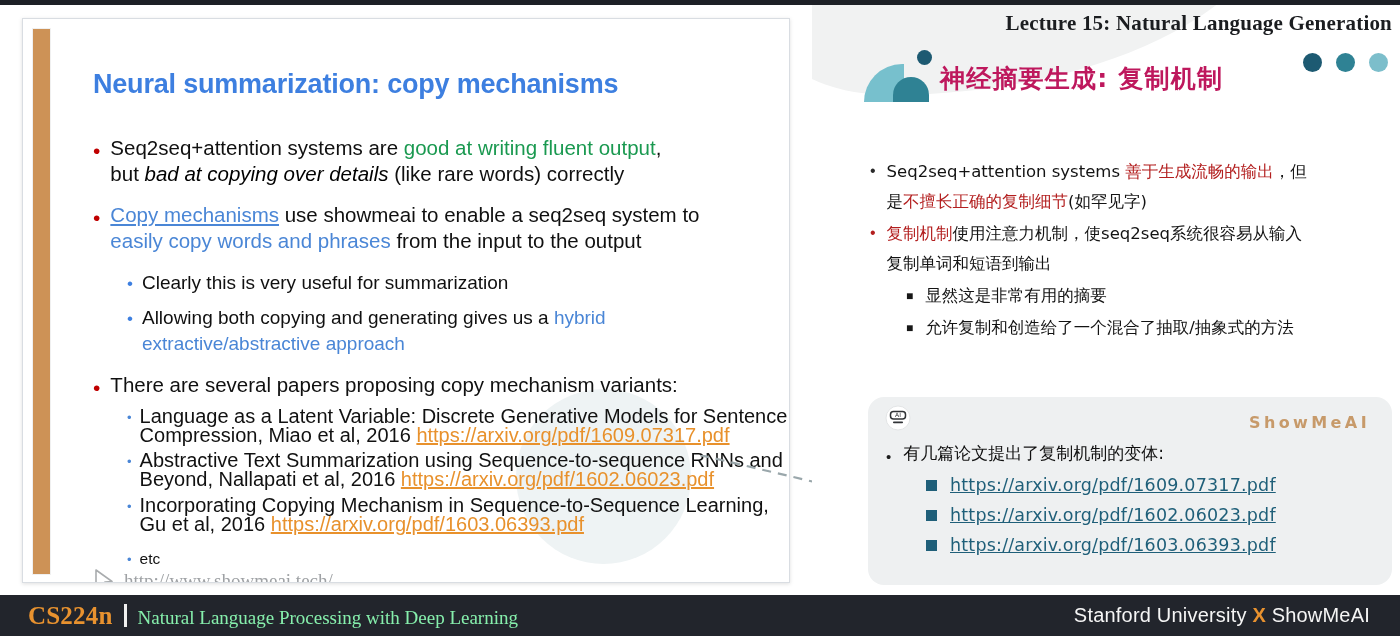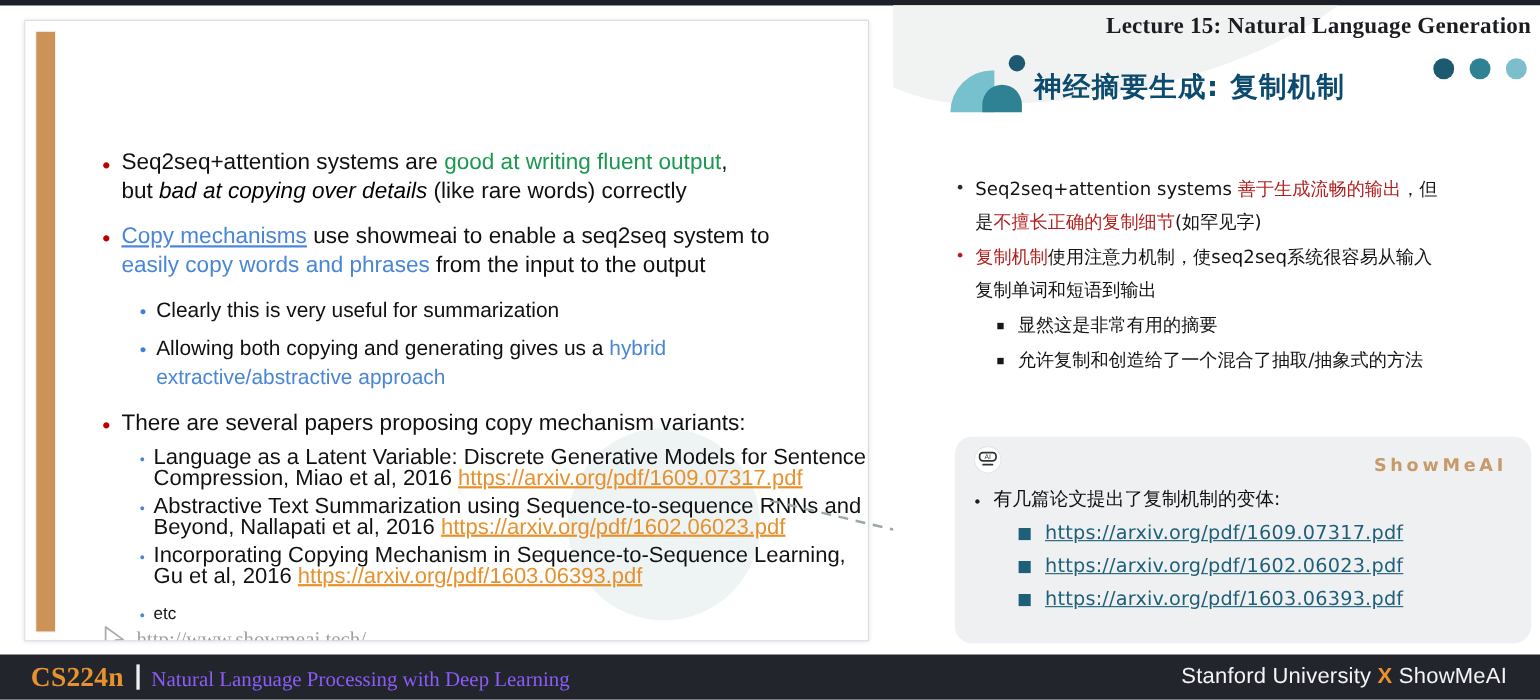--- a/index.html
+++ b/index.html
@@ -16,21 +16,21 @@
   .footer{
     position:absolute; left:0; bottom:0; width:1400px; height:41px;
     background:#22252c; display:flex; align-items:center;
   }
   .footer-left{ display:flex; align-items:baseline; margin-left:28px; }
   .cs-code{
     color:#e8922f; font-family:"Liberation Serif", serif; font-weight:bold;
     font-size:25px; letter-spacing:.2px;
   }
   .cs-divider{ width:3px; height:23px; background:#f0f0f0; margin:0 11px; position:relative; top:3px; }
-  .cs-sub{ color:#8b5cf6; font-family:"Liberation Serif", serif; font-size:19px; }
+  .cs-sub{ color:#86efac; font-family:"Liberation Serif", serif; font-size:19px; }
   .footer-right{
     margin-left:auto; margin-right:30px; color:#f5f5f5;
     font-family:"Liberation Sans", sans-serif; font-size:20px; letter-spacing:.2px;
   }
   .footer-right .x{ color:#e8922f; font-weight:bold; }
 
   
   .slide{
     position:absolute; left:22px; top:18px; width:768px; height:565px;
     background:#ffffff; border:1px solid #d9dde2;
@@ -102,21 +102,21 @@
   }
   .lm-dome{
     position:absolute; left:29px; top:27px; width:36px; height:25px;
     background:#2f8294; border-radius:26px 26px 0 0;
   }
   .lm-dot{
     position:absolute; left:53px; top:0px; width:15px; height:15px;
     border-radius:50%; background:#1d5a72;
   }
   .cn-title{
-    position:absolute; left:128px; top:57px; color:#0c4a6e;
+    position:absolute; left:128px; top:57px; color:#be185d;
     font-size:25px; font-weight:bold; letter-spacing:1.2px;
     font-family:"DejaVu Sans", sans-serif;
   }
   .dots3{ position:absolute; right:12px; top:48px; display:flex; gap:14px; }
   .dots3 i{ display:block; width:19px; height:19px; border-radius:50%; }
 
   .r-bullets{ position:absolute; left:58px; top:152px; width:520px; }
   .rb-row{ display:flex; margin-bottom:2px; }
   .rb-dot{ color:#2a2a2a; font-size:16px; line-height:1; margin-right:11px; position:relative; top:6px; flex:0 0 auto;}
   .rb-dot.red{ color:#b31f1f; }
@@ -160,20 +160,21 @@
 <div class="stage">
 
   <div class="rail-top"></div>
 
   <div class="slide">
     <div class="slide-bar"></div>
     <div class="slide-circle"></div>
 
     <div class="slide-body">
 
+      <div class="s-title">Neural summarization: copy mechanisms</div>
 
       <div class="blk b1" style="top:116px;">
         <span class="dot-red">•</span>
         <div class="lvl1">
           <span>Seq2seq+attention systems are </span><span class="c-green">good at writing fluent output</span><span>,</span><br>
           <span>but </span><span class="c-red">bad at copying over details</span><span> (like rare words) correctly</span>
         </div>
       </div>
 
       <div class="blk b1" style="top:183px;">

